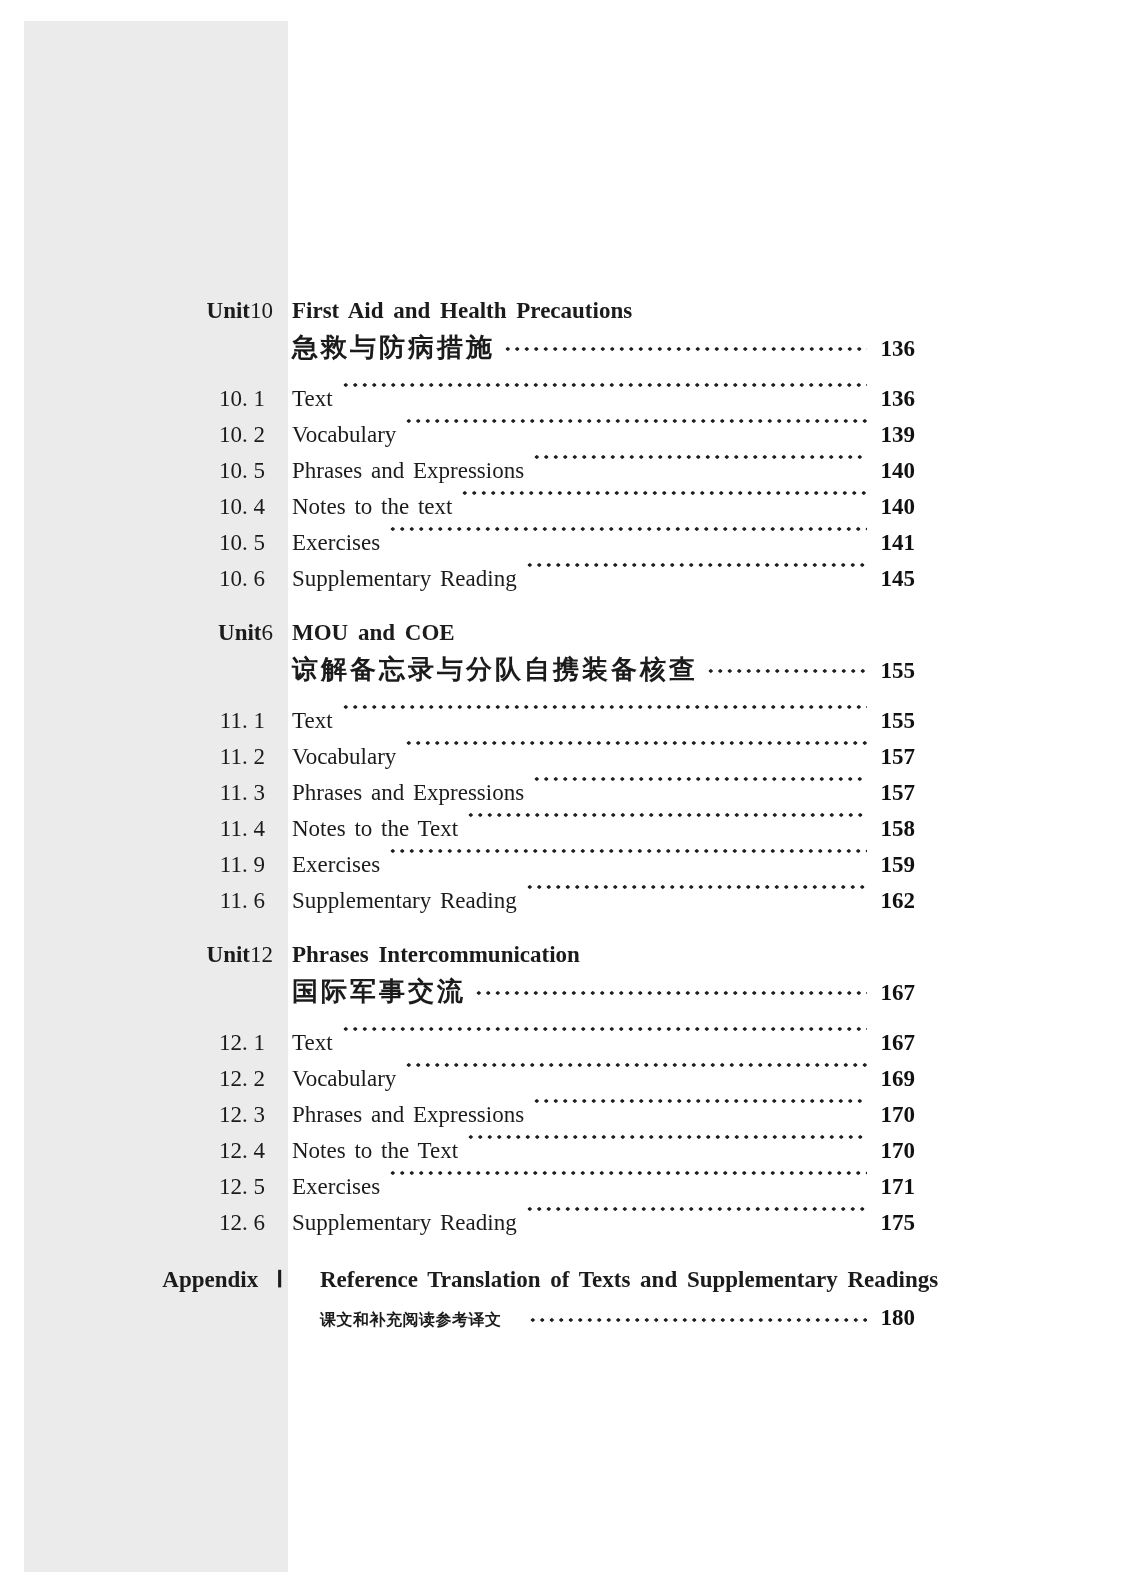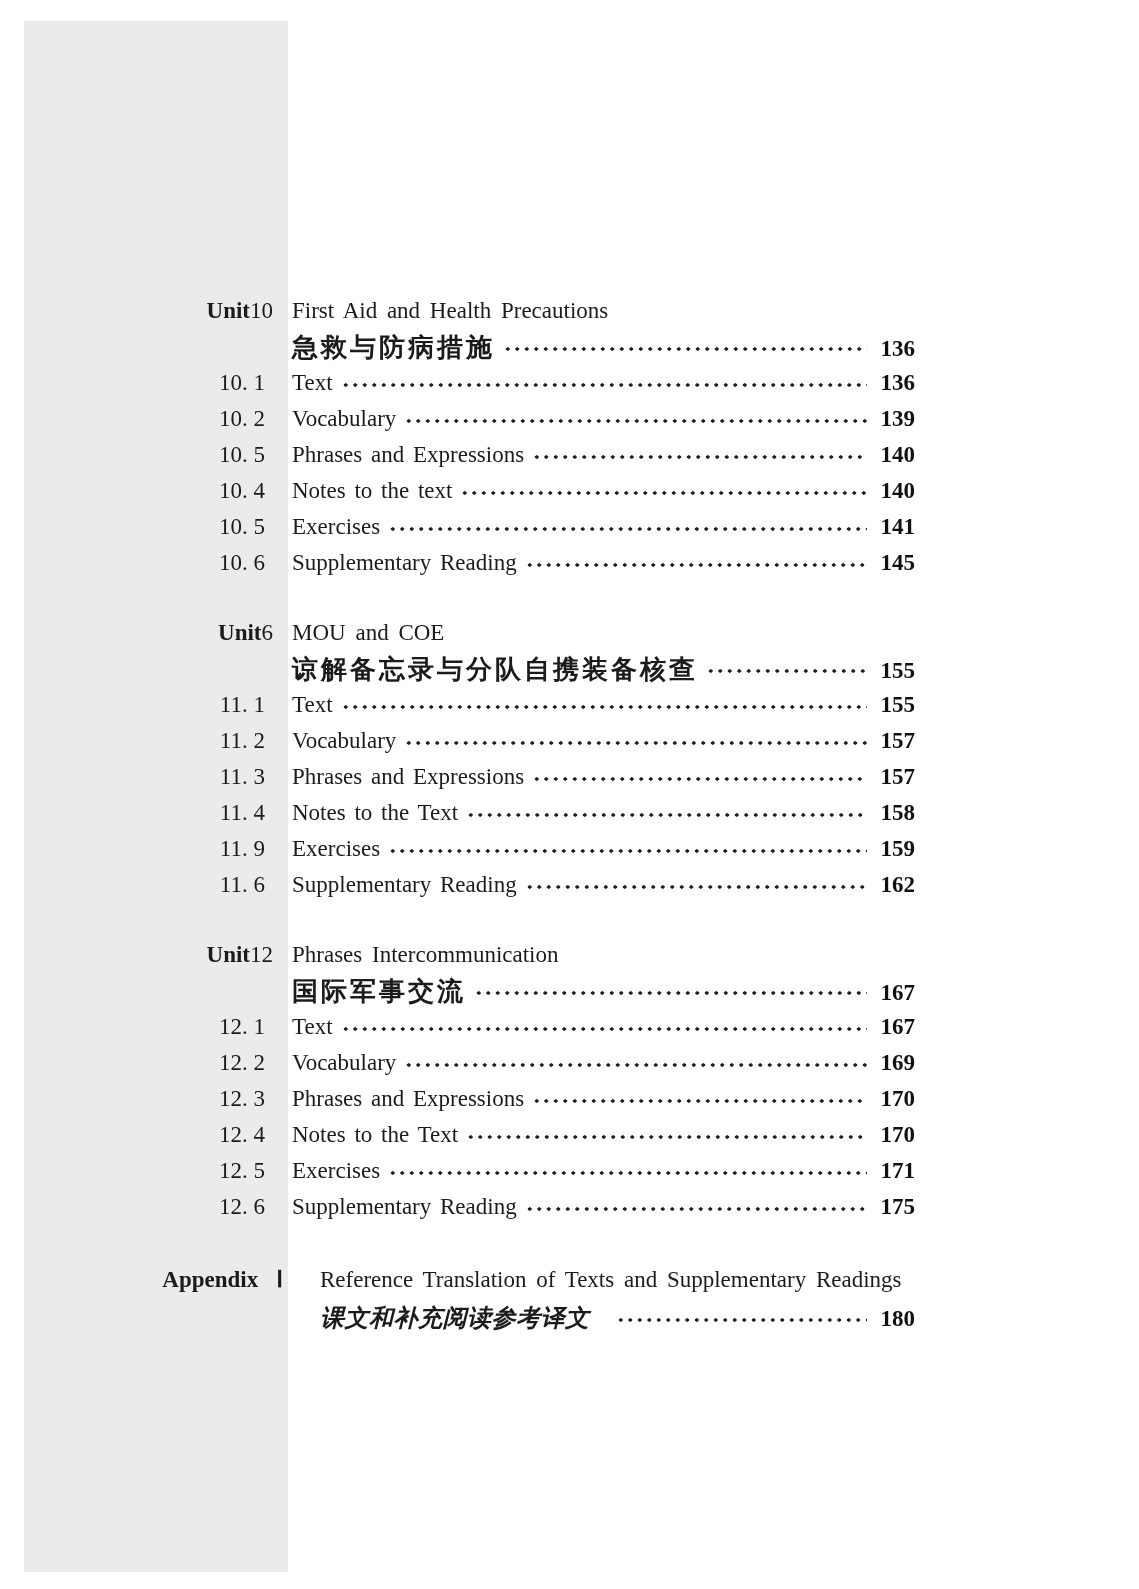--- a/index.html
+++ b/index.html
@@ -29,30 +29,30 @@
     line-height: 36px;
     font-size: 23px;
     white-space: pre;
   }
   .col-label {
     flex: none;
     width: 273px;
     text-align: right;
     white-space: pre;
   }
-  .col-label.num { padding-right: 8px; box-sizing: border-box; }
+  .col-label.num { padding-right: 8px; box-sizing: border-box; margin-top: 16px; }
   .label-word { font-weight: bold; }
   .label-num { font-weight: normal; }
   .col-title {
     flex: none;
     margin-left: 19px;
     white-space: pre;
     word-spacing: 3px;
   }
-  .heading .col-title { font-weight: normal; word-spacing: 4px; }
+  .heading .col-title { font-weight: bold; word-spacing: 4px; }
   .cn {
     font-family: "DejaVu Sans", sans-serif;
     font-weight: bold;
     font-size: 26px;
     letter-spacing: 3px;
     word-spacing: 0;
   }
   .leader {
     flex: 1 1 auto;
     align-self: center;
@@ -69,21 +69,21 @@
     text-align: right;
     font-weight: bold;
     color: #111111;
   }
   .unit + .unit { margin-top: 34px; }
   .appendix { margin-top: 36px; }
   .appendix .row { height: 38px; line-height: 38px; }
   .appendix .col-label { width: 283px; }
   .appendix .label-num { margin-left: 18px; font-weight: bold; }
   .appendix .col-title { margin-left: 37px; }
-  .appendix .cn { font-size: 24px; letter-spacing: 0.5px; font-style: italic; }
+  .appendix .cn { font-size: 16px; letter-spacing: 0.5px; }
   .appendix .leader { margin-left: 26px; }
 </style>
 </head>
 <body>
 
 <div class="band"></div>
 
 <main class="toc">
 
   <section class="unit">

